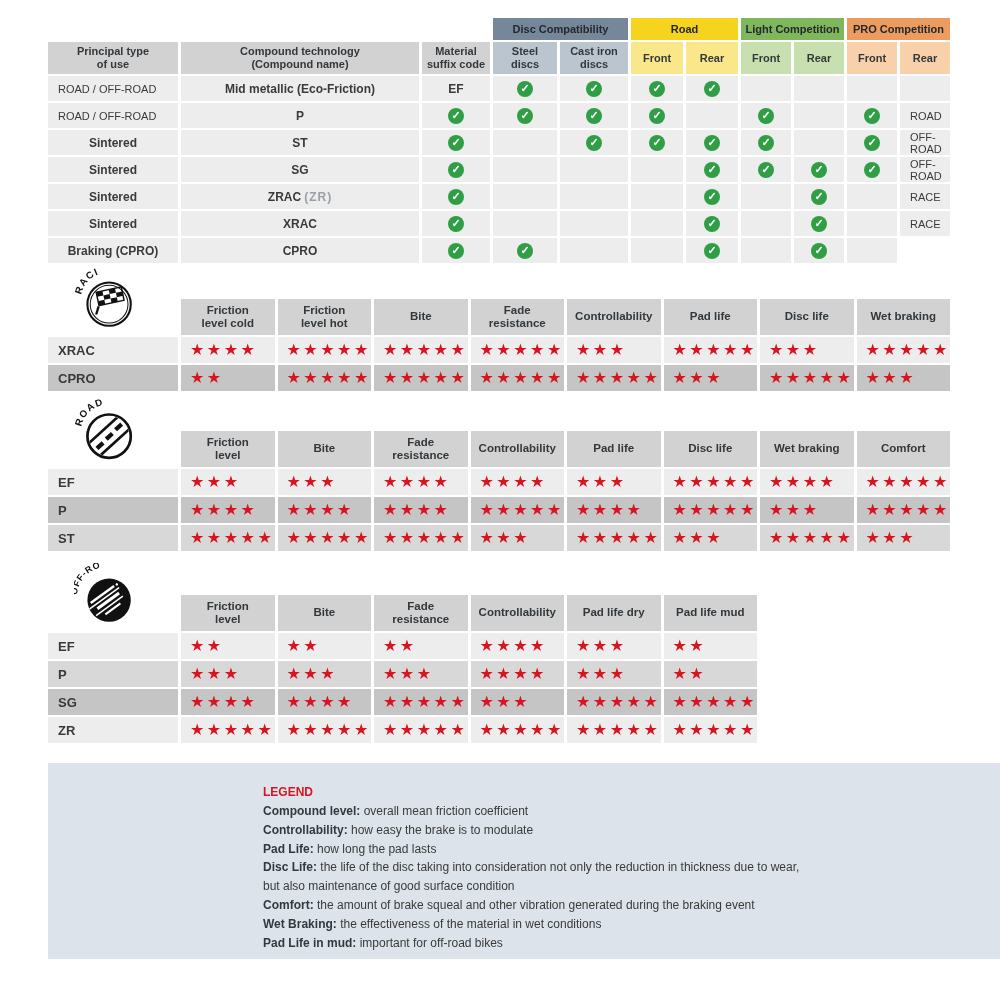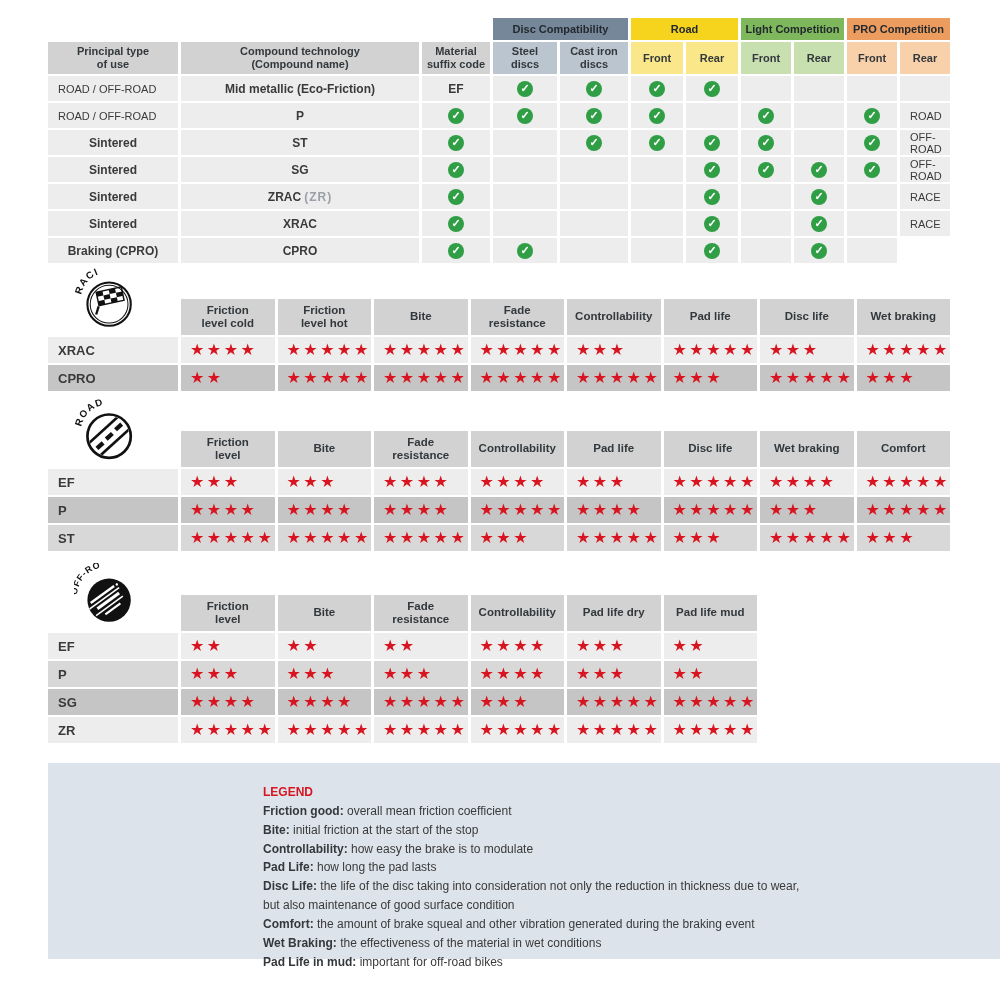--- a/index.html
+++ b/index.html
@@ -407,22 +407,21 @@
         <div class="r-stars" style="background: rgb(237, 237, 237); color: rgb(215, 20, 31);">★★★★★</div>
         <div class="r-stars" style="background: rgb(237, 237, 237); color: rgb(215, 20, 31);">★★★★★</div>
         <div class="r-stars" style="background: rgb(237, 237, 237); color: rgb(215, 20, 31);">★★★★★</div>
         <div class="r-stars" style="background: rgb(237, 237, 237); color: rgb(215, 20, 31);">★★★★★</div>
       </div>
   </div>
 
   <div class="legend" style="background: rgb(220, 227, 234);">
     <p class="legend-title" style="color: rgb(215, 20, 31);">LEGEND</p>
     <div>
-        <p><b>Friction good: </b>overall mean friction coefficient</p>
-        <p><b>Bite: </b>initial friction at the start of the stop</p>
+        <p><b>Compound level: </b>overall mean friction coefficient</p>
         <p><b>Controllability: </b>how easy the brake is to modulate</p>
         <p><b>Pad Life: </b>how long the pad lasts</p>
         <p><b>Disc Life: </b>the life of the disc taking into consideration not only the reduction in thickness due to wear,</p>
         <p>but also maintenance of good surface condition</p>
         <p><b>Comfort: </b>the amount of brake squeal and other vibration generated during the braking event</p>
         <p><b>Wet Braking: </b>the effectiveness of the material in wet conditions</p>
         <p><b>Pad Life in mud: </b>important for off-road bikes</p>
       </div>
   </div>
 

